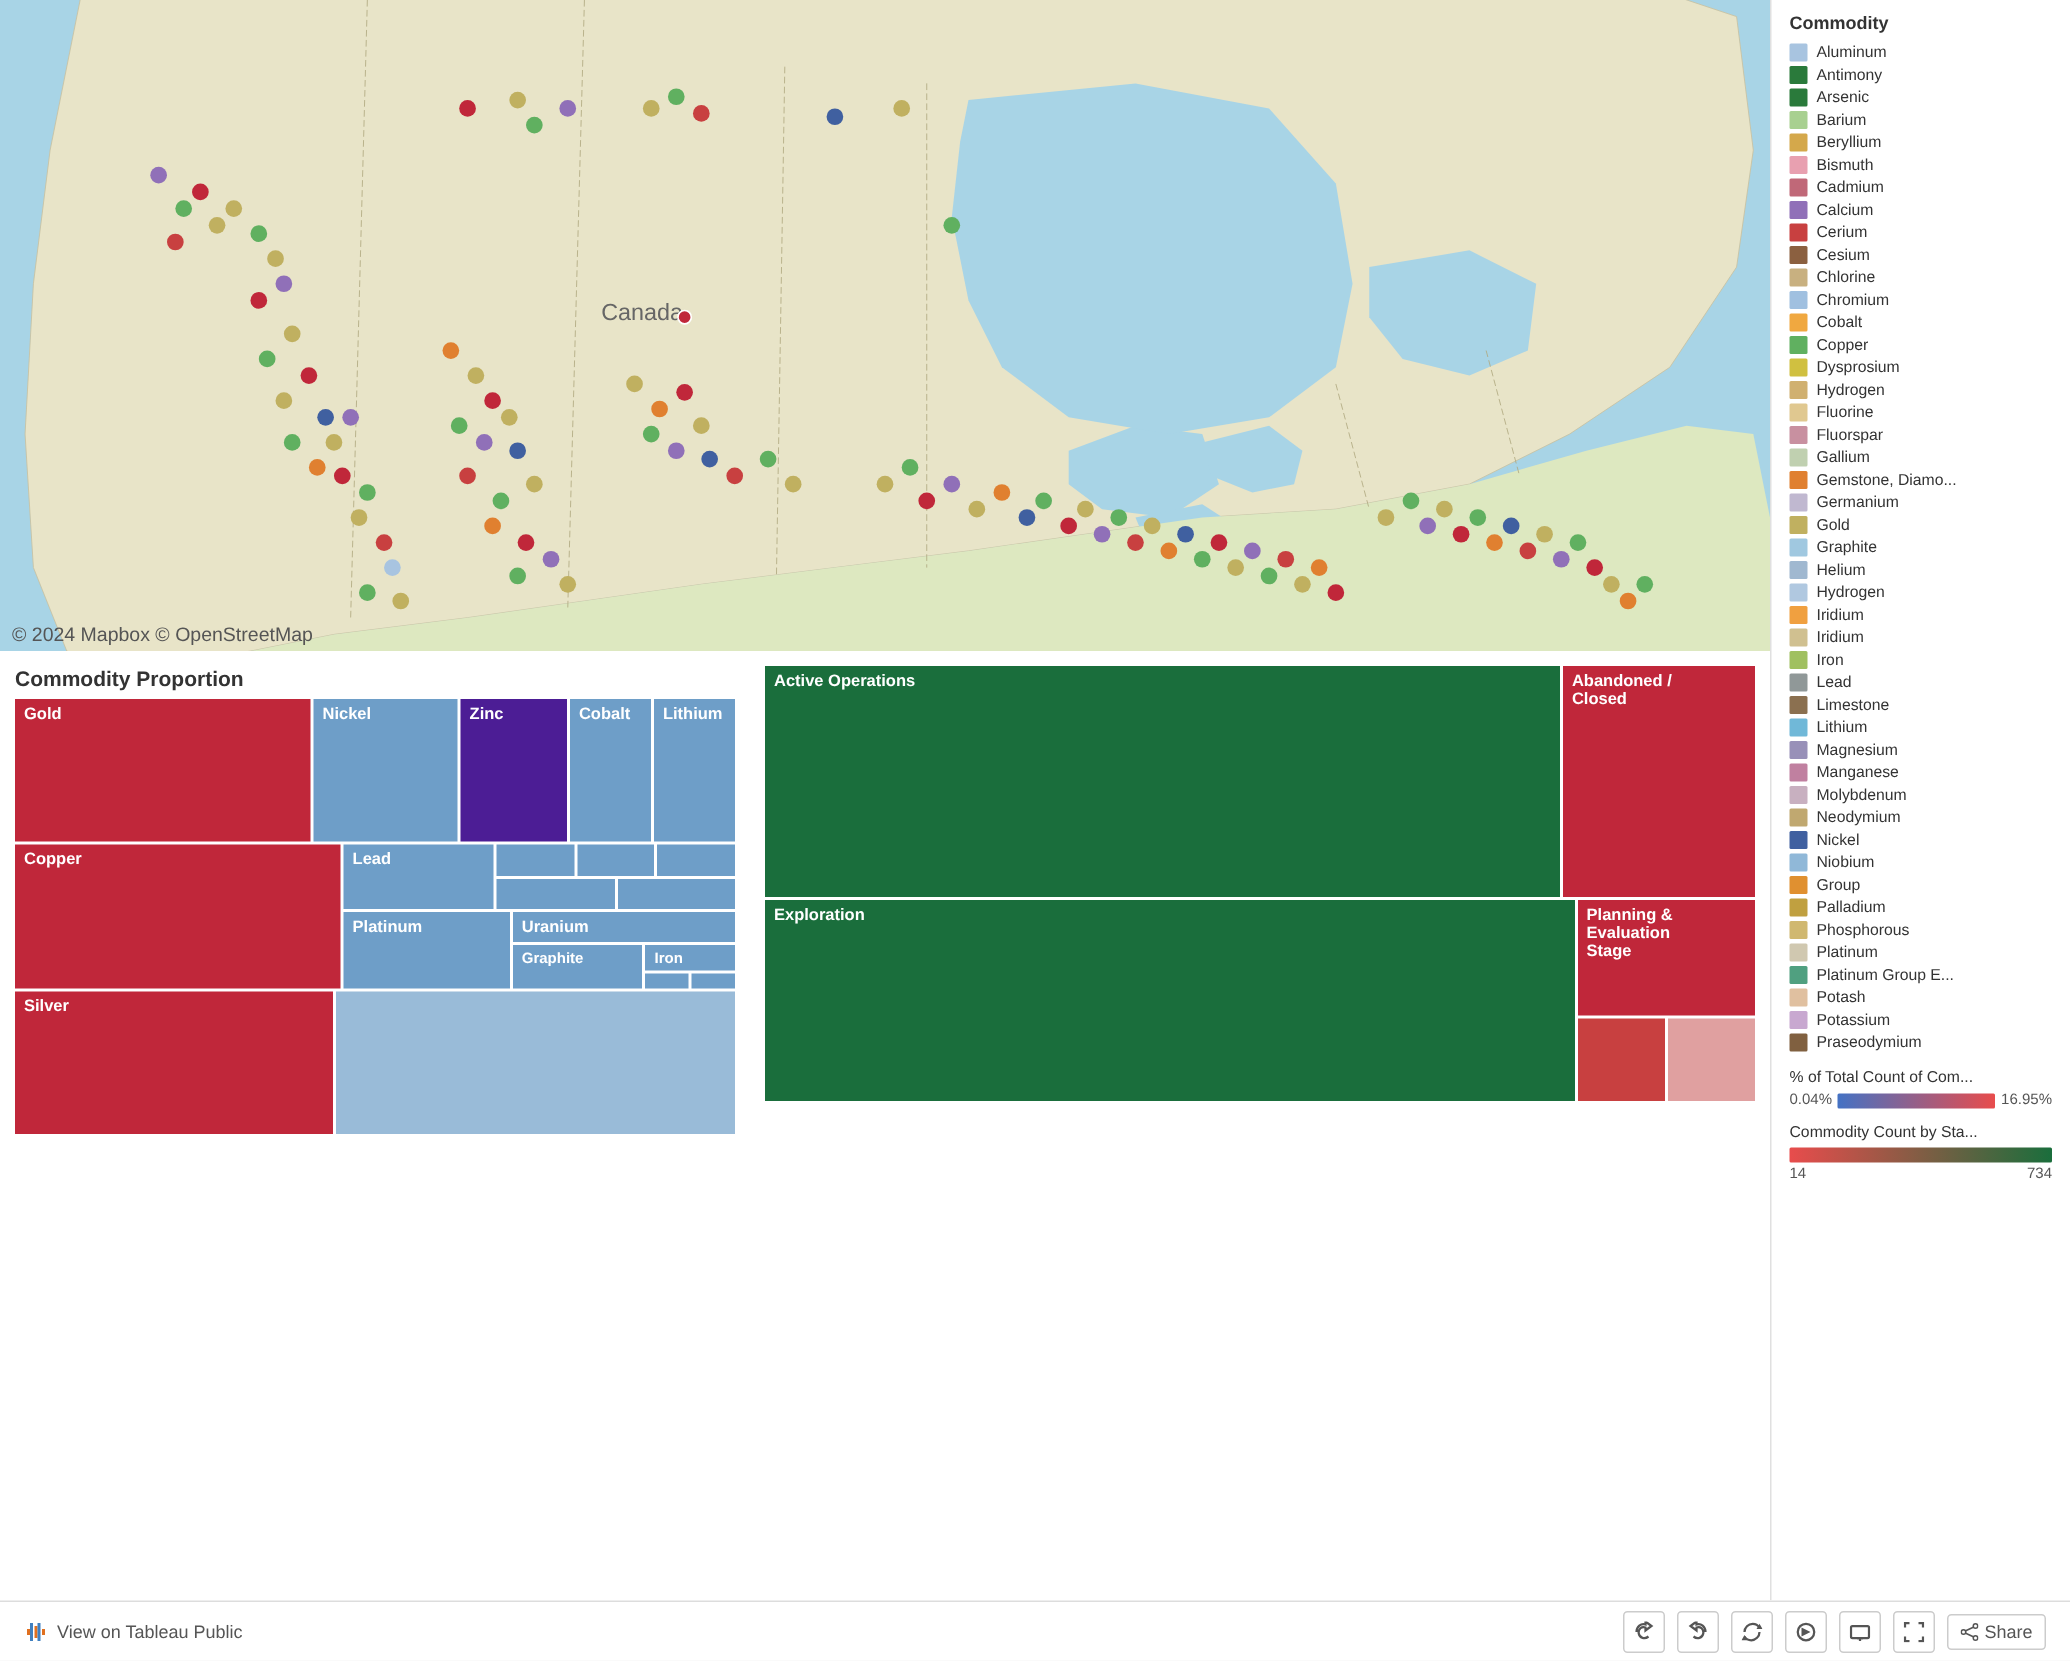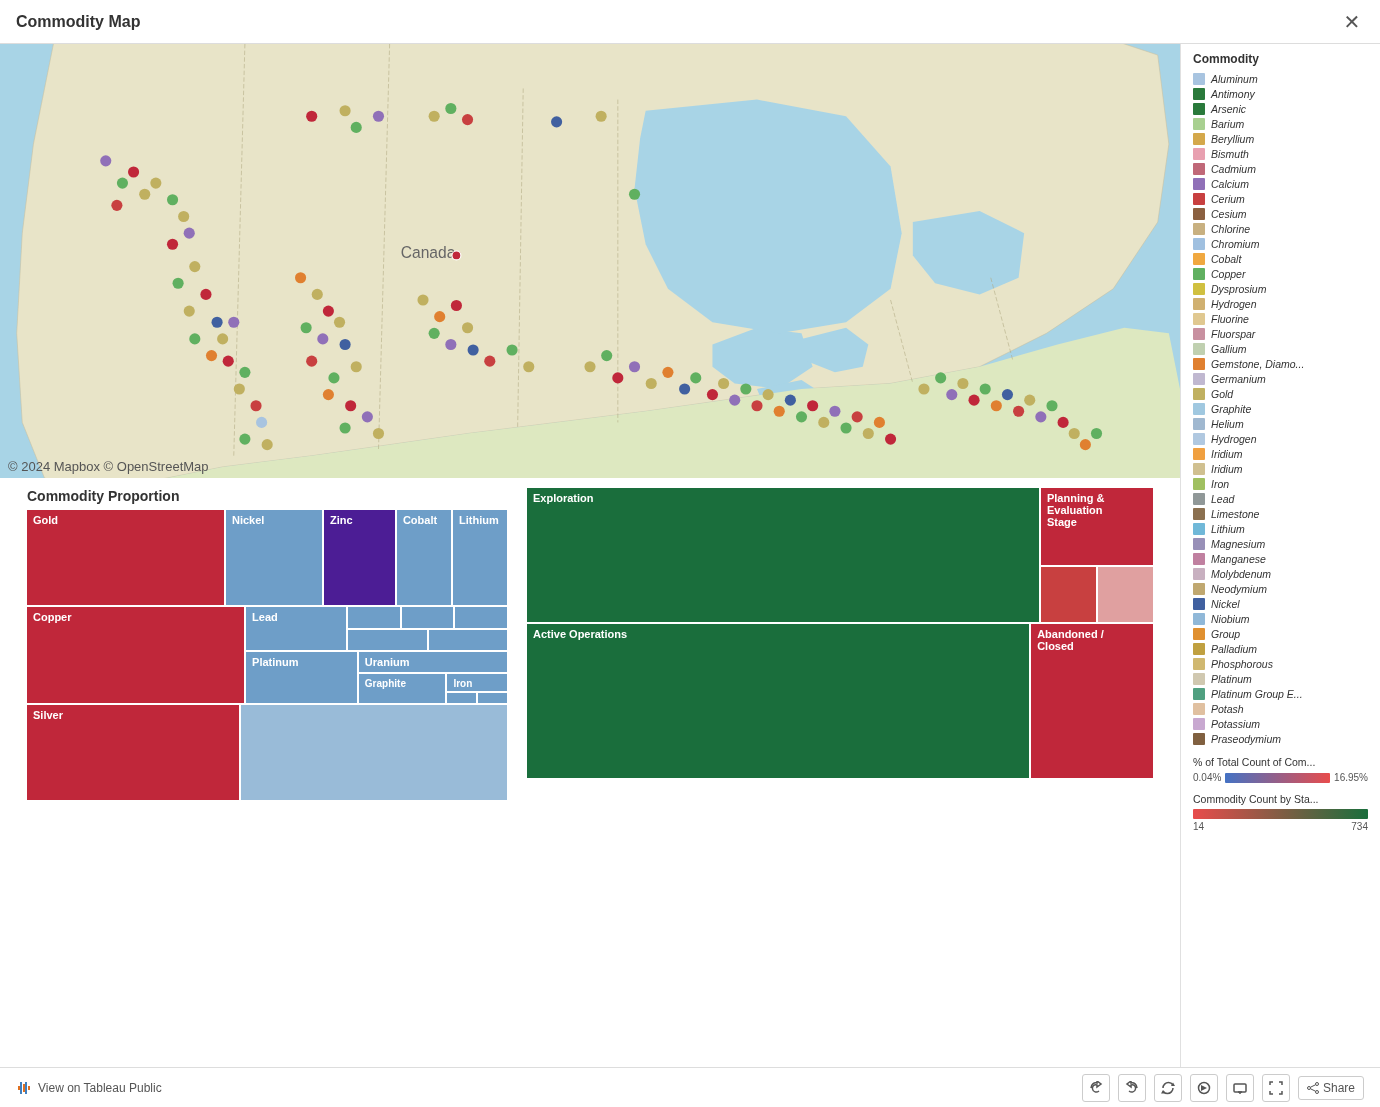--- a/index.html
+++ b/index.html
@@ -77,21 +77,21 @@
       bottom: 4px;
       left: 8px;
       font-size: 13px;
       color: #555;
     }
     
     
     .bottom-charts {
       display: flex;
       flex: 1;
-      padding: 10px 17px;
+      padding: 10px 0;
       gap: 0;
       justify-content: center;
     }
     
     .chart-section {
       flex: 1;
       padding: 0 10px;
     }
     
     .chart-title {
@@ -167,21 +167,20 @@
       font-size: 12px;
       font-weight: bold;
       color: #333;
       margin-bottom: 6px;
     }
     
     .legend-items {
       display: flex;
       flex-direction: column;
       gap: 1px;
-      font-style: italic;
     }
     
     .legend-item {
       display: flex;
       align-items: center;
       gap: 6px;
       padding: 1px 0;
     }
     
     .legend-color {
@@ -300,24 +299,20 @@
       border: 1px solid #ccc;
       border-radius: 3px;
     }
     
   </style>
 </head>
 <body>
 
 <div class="main-container">
 
-  <div class="header">
-    <span class="header-title">Commodity Map</span>
-    <span class="close-btn">✕</span>
-  </div>
 
   <div class="content-area">
 
     <div class="main-left">
 
       <div class="map-container">
         <svg class="map-svg-container" viewBox="0 0 1060 570" preserveAspectRatio="xMidYMid slice">
 
           <rect width="1060" height="570" fill="#a8d4e6"></rect>
 
@@ -516,33 +511,33 @@
 
             <div class="treemap-row">
               <div class="treemap-cell" style="background:#c0273a; flex: 2.2;">Silver</div>
               <div class="treemap-cell" style="background:#6e9ec8; flex: 2.8; opacity:0.7;"></div>
             </div>
           </div>
         </div>
 
         <div class="chart-section" style="flex: 1;">
           <div class="status-chart">
+            <div class="status-row" style="flex: 1.6;">
+              <div class="status-cell" style="background:#1a6e3c; flex: 5.8;">Active Operations</div>
+              <div class="status-cell" style="background:#c0273a; flex: 1.3;">Abandoned /<br>Closed</div>
+            </div>
             <div class="status-row" style="flex: 1.4;">
               <div class="status-cell" style="background:#1a6e3c; flex: 5.8;">Exploration</div>
               <div class="status-row" style="flex: 1.3; flex-direction: column; gap: 2px;">
                 <div class="status-cell" style="background:#c0273a; flex:1;">Planning &amp;<br>Evaluation<br>Stage</div>
                 <div class="status-row" style="flex: 0.8; gap:2px;">
                   <div class="status-cell" style="background:#c84040; flex:1;"></div>
                   <div class="status-cell" style="background:#e0a0a0; flex:1;"></div>
                 </div>
               </div>
-            </div>
-            <div class="status-row" style="flex: 1.6;">
-              <div class="status-cell" style="background:#1a6e3c; flex: 5.8;">Active Operations</div>
-              <div class="status-cell" style="background:#c0273a; flex: 1.3;">Abandoned /<br>Closed</div>
             </div>
           </div>
         </div>
 
       </div>
     </div>
 
     <div class="right-sidebar">
       <div class="legend-title">Commodity</div>
       <div class="legend-items">

